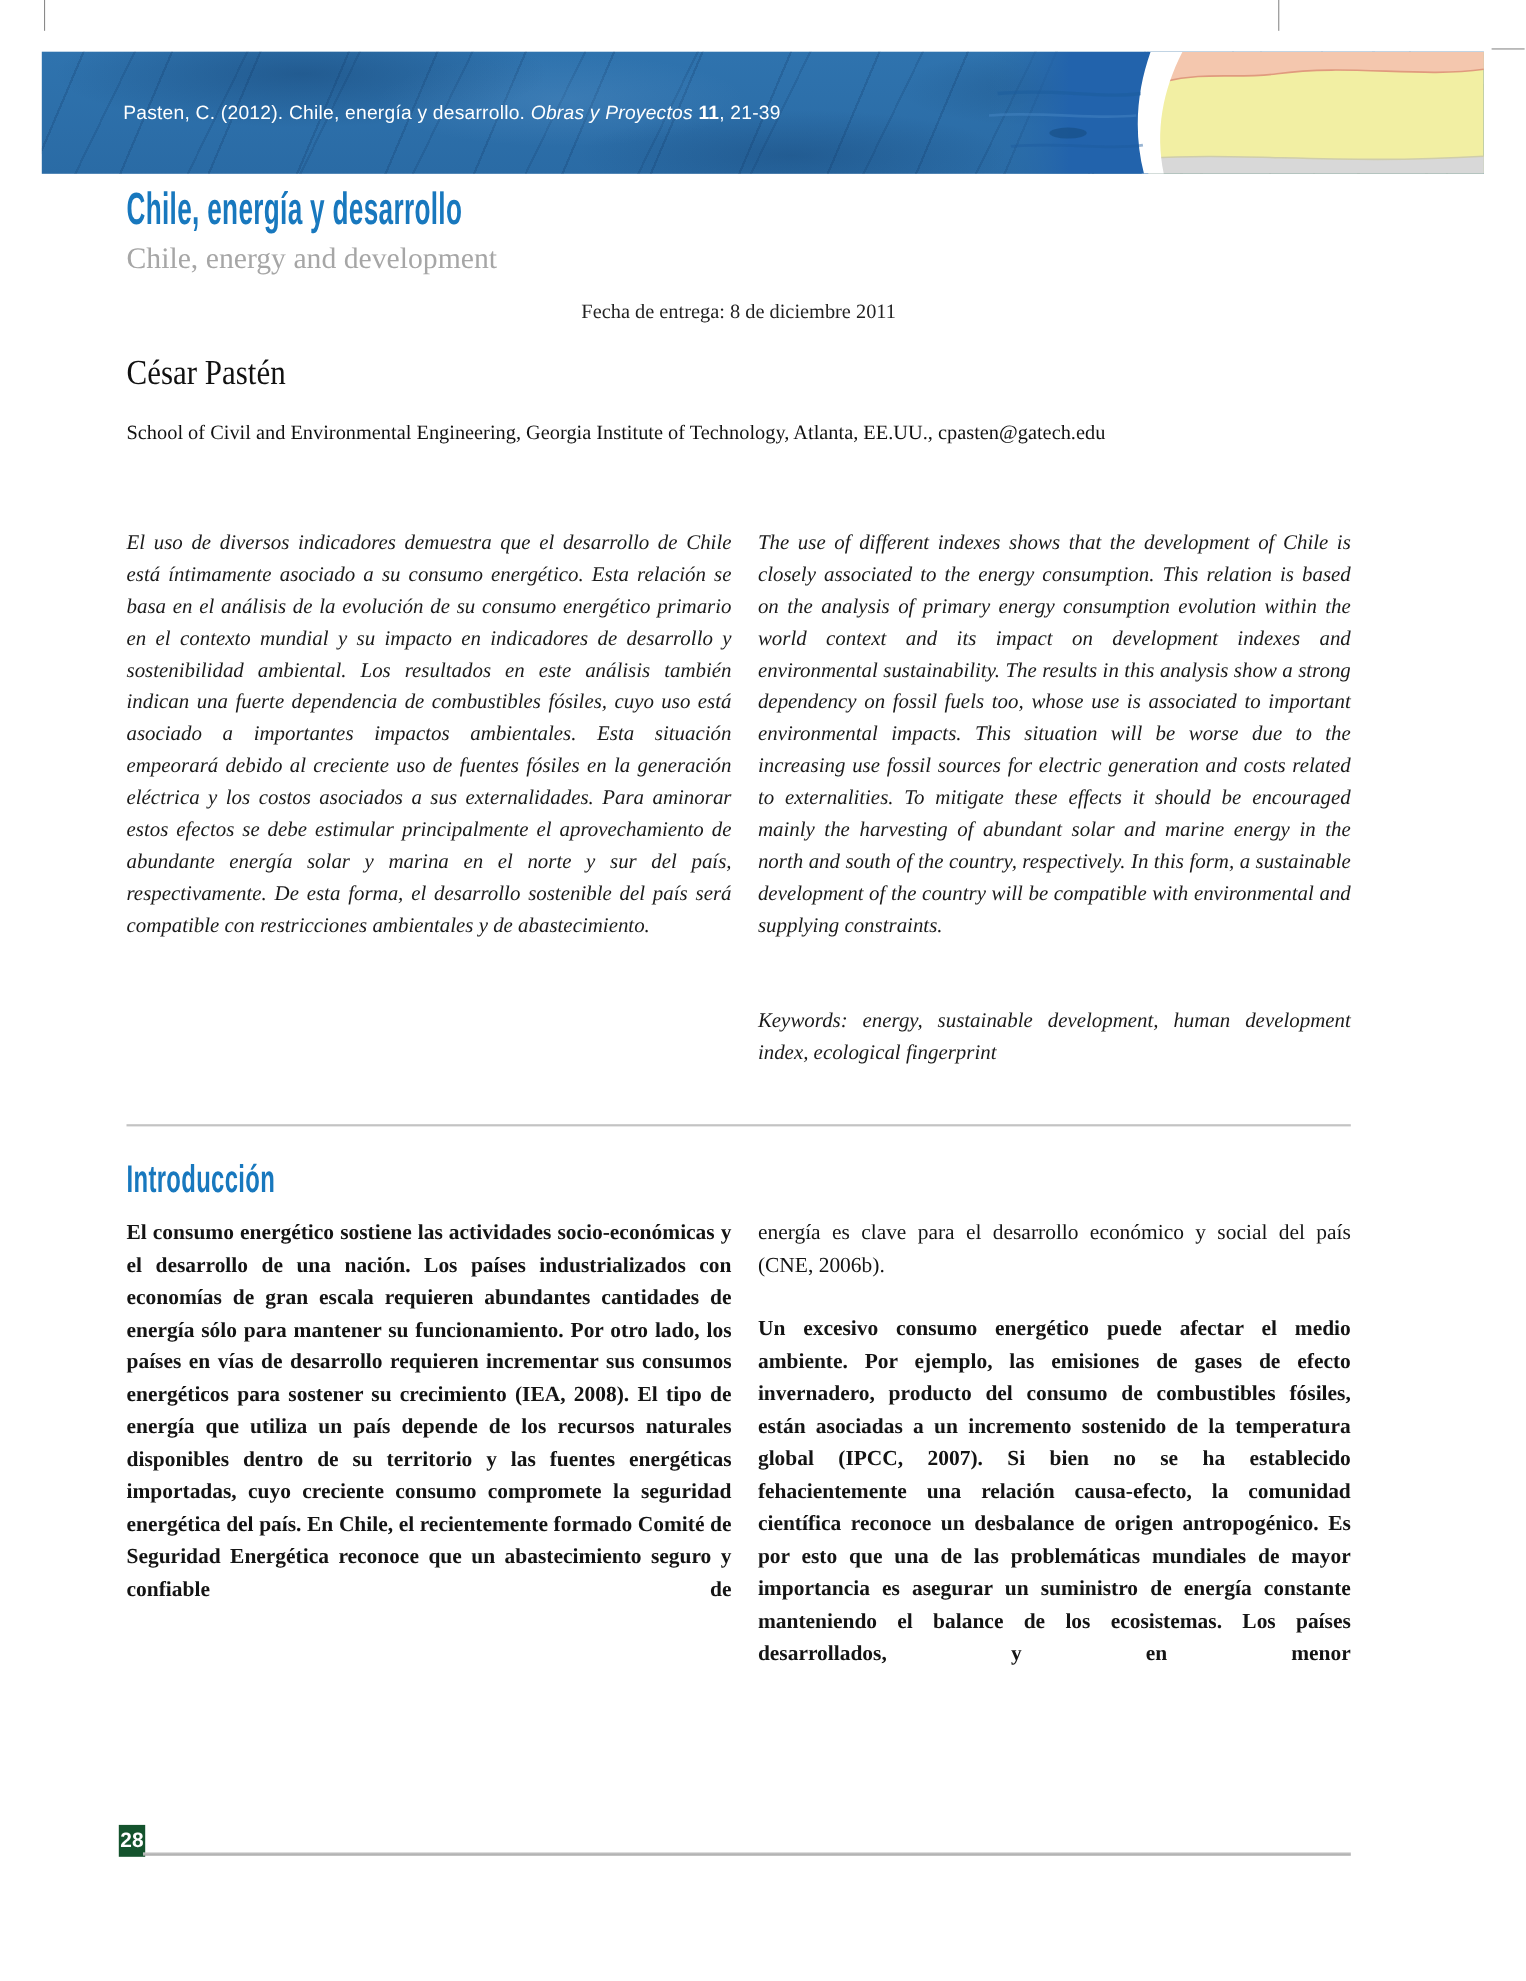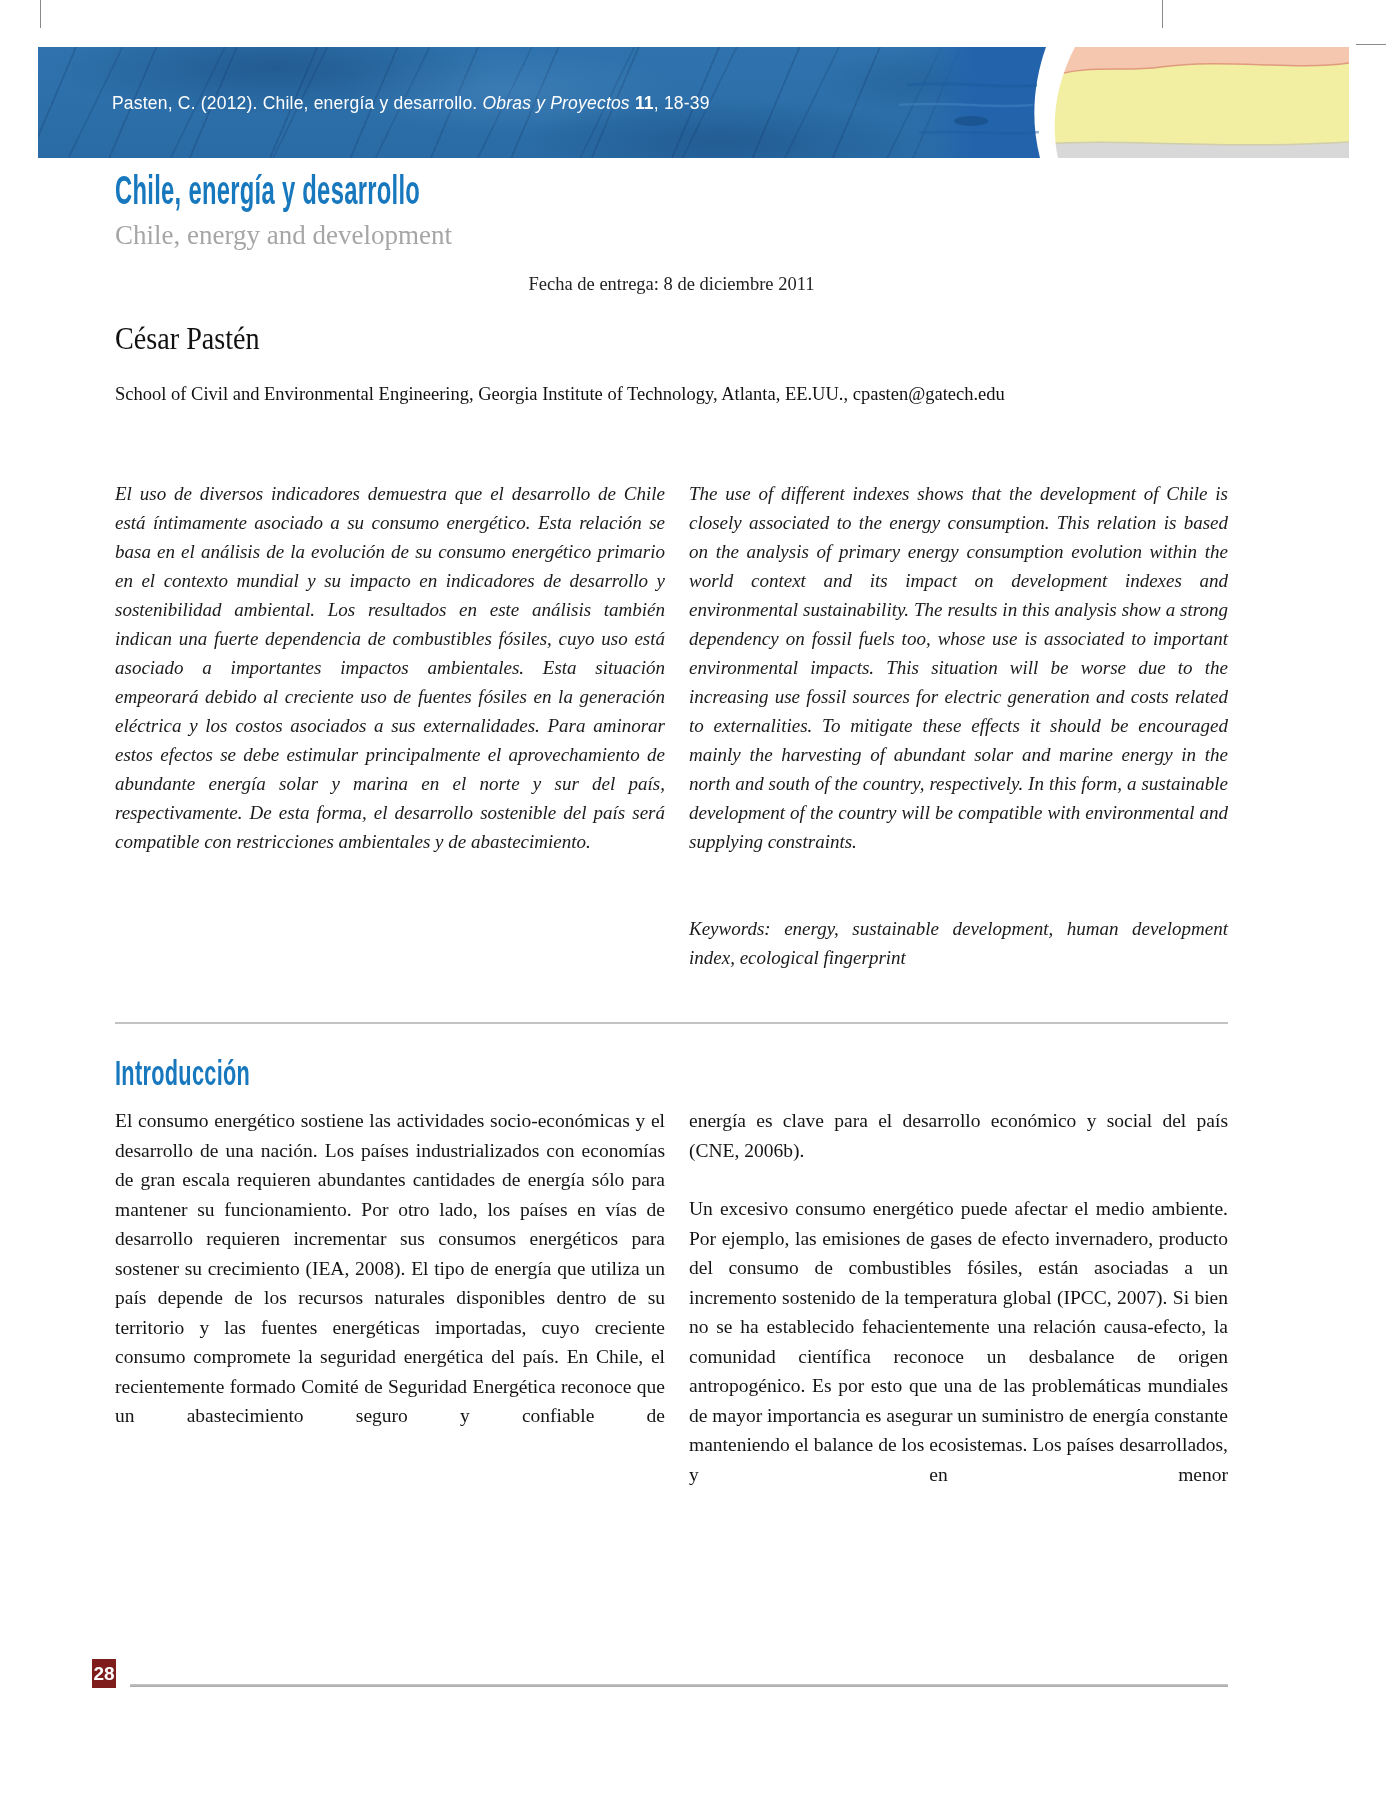--- a/index.html
+++ b/index.html
@@ -44,25 +44,25 @@
   .affiliation{margin-top:27px;font-size:18.5px;color:#111;}
   .grid{display:grid;grid-template-columns:550px 539px;column-gap:24px;}
   .abstract-grid{margin-top:74px;}
   p.abs{margin:0;font-style:italic;font-size:19px;line-height:29px;text-align:justify;color:#1a1a1a;}
   p.kw{margin:58px 0 0 0;}
   hr.divider{margin:50px 0 0 0;border:none;border-top:2px solid #c3c3c3;height:0;}
   h2{margin:28px 0 0 0;font-family:"Liberation Sans",sans-serif;font-weight:bold;
      font-size:35px;line-height:42px;color:#1878be;}
   .body-grid{margin-top:12px;}
   p.body{margin:0;font-size:19.5px;line-height:29.5px;text-align:justify;color:#141414;}
-  p.cont{text-align-last:justify;}
+  p.cont{text-align-last:justify;font-weight:bold;}
   p.p2{margin-top:29px;}
   
   .pagenum{
-    position:absolute;left:92px;top:1659px;width:24px;height:29px;background:#7f1d1d;
+    position:absolute;left:108px;top:1659px;width:24px;height:29px;background:#14532d;
     color:#ffffff;font-family:"Liberation Sans",sans-serif;font-weight:bold;font-size:19px;
     line-height:29px;text-align:center;
   }
   .footline{position:absolute;left:130px;top:1684px;width:1098px;height:3px;
     background:linear-gradient(180deg,#c8c8c8,#a8a8a8);}
 </style>
 </head>
 <body>
 
 <div class="mark-v left"></div>
@@ -88,21 +88,21 @@
 
     <path d="M143,0 H176 C158,35 151,72 159,111 H139 C130,70 133,32 143,0 Z" fill="#ffffff"></path>
 
     <path d="M0,0 H147 C135,34 131,72 141,111 H0 Z" fill="url(#og)"></path>
     <path d="M8,38 C60,33 100,43 138,38" stroke="#1c5c9d" stroke-width="3" fill="none" opacity=".55"></path>
     <path d="M0,58 C50,54 95,62 134,58" stroke="#4585c4" stroke-width="2.5" fill="none" opacity=".5"></path>
     <path d="M20,86 C70,82 108,90 140,85" stroke="#1c5c9d" stroke-width="2.5" fill="none" opacity=".45"></path>
     <ellipse cx="72" cy="74" rx="17" ry="5" fill="#174e84" opacity=".65"></ellipse>
   </svg>
   <div class="citation">
-    <span>Pasten, C. (2012). Chile, energía y desarrollo. </span><span class="it">Obras y Proyectos </span><span class="vol">11</span><span>, 18-39</span>
+    <span>Pasten, C. (2012). Chile, energía y desarrollo. </span><span class="it">Obras y Proyectos </span><span class="vol">11</span><span>, 21-39</span>
   </div>
 </header>
 
 <main>
   <h1><span class="cond">Chile, energía y desarrollo</span></h1>
   <div class="subtitle">Chile, energy and development</div>
 
   <div class="dates">
     <div>Fecha de entrega: 8 de diciembre 2011</div>
   </div>

